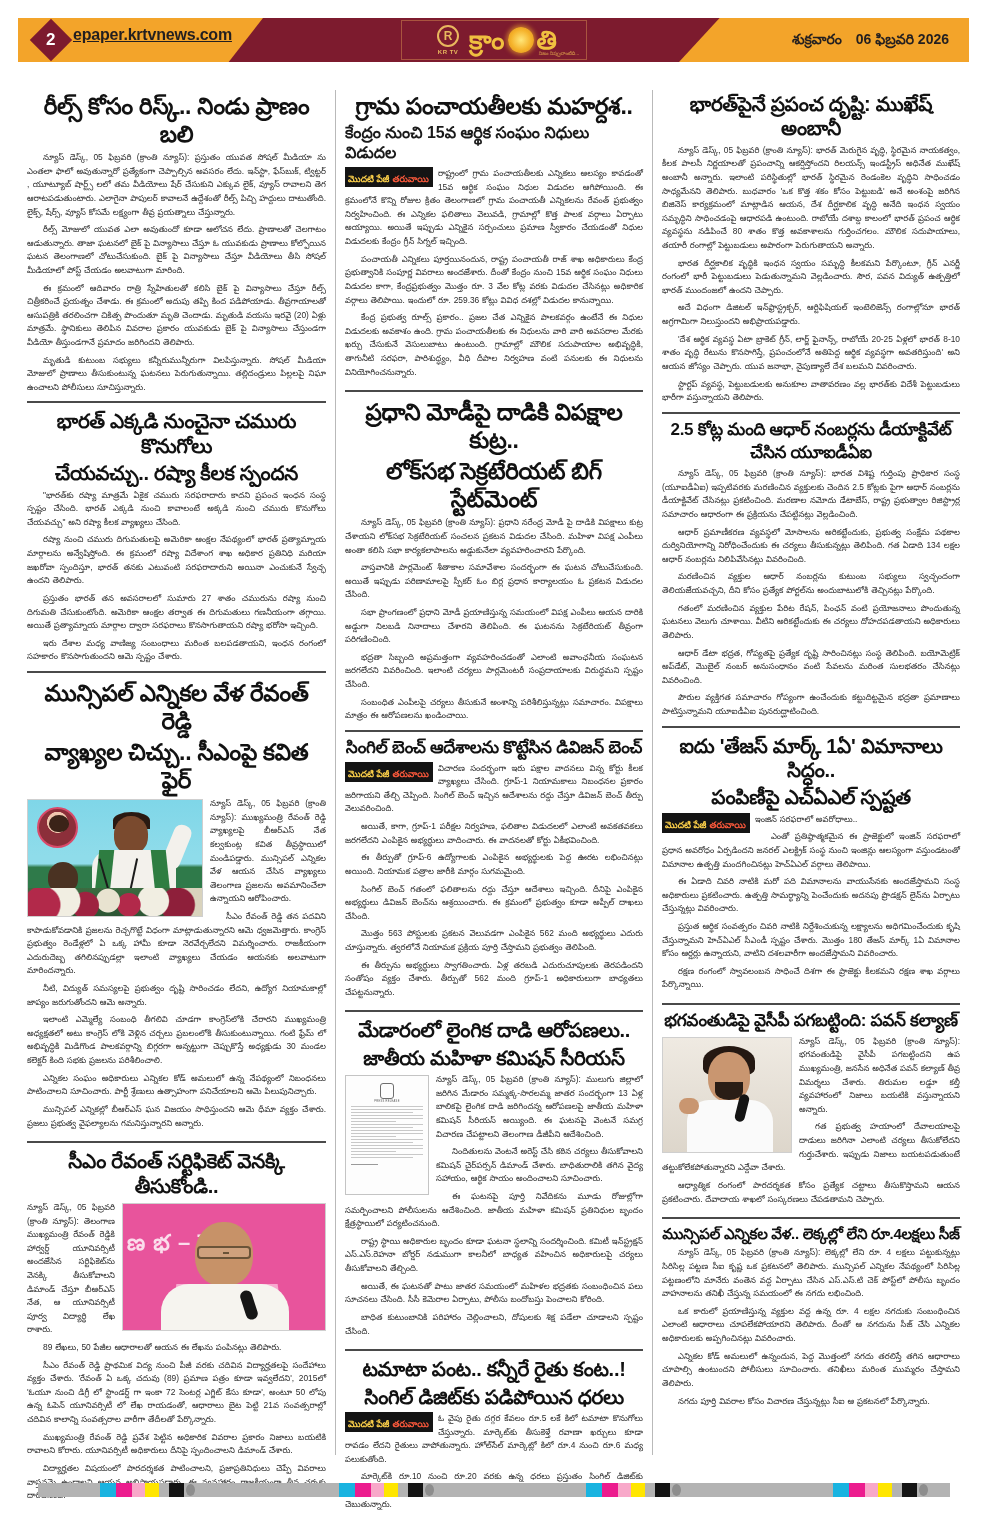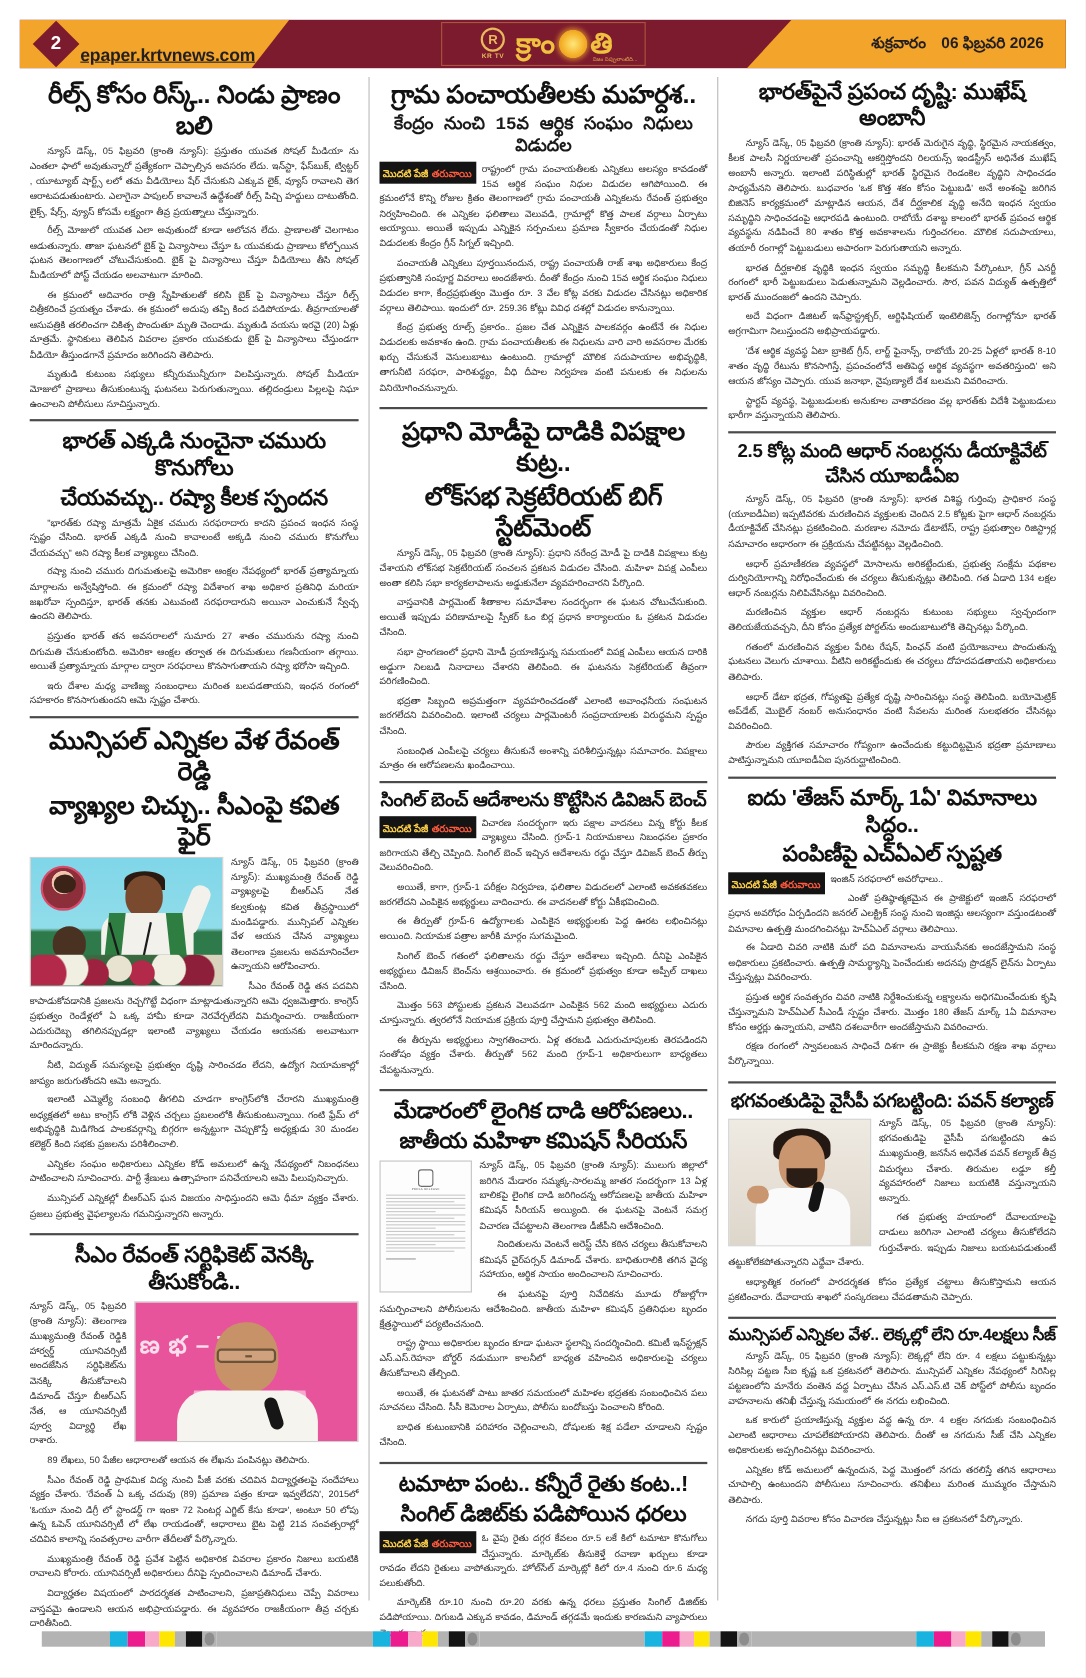--- a/index.html
+++ b/index.html
@@ -45,21 +45,21 @@
     background: #7d1b2e;
     transform: rotate(45deg);
     display: flex; align-items: center; justify-content: center;
   }
   .mast-diamond span {
     transform: rotate(-45deg);
     color: #fff; font-size: 17px; font-weight: bold;
   }
   .mast-url {
     position: absolute;
-    left: 55px; top: 24px;
+    left: 55px; top: 8px;
     color: #231f20;
     font-size: 16px; font-weight: bold;
     letter-spacing: -0.2px;
   }
   .mast-right {
     position: absolute;
     right: 0; top: 0;
     width: 290px; height: 44px;
     background: #f3a42a;
     clip-path: polygon(14% 0, 100% 0, 100% 100%, 0 100%);
@@ -125,20 +125,21 @@
   .cols {
     position: absolute;
     left: 18px; top: 70px;
     width: 951px; height: 1385px;
     display: flex;
   }
   .col {
     width: 317px;
     padding: 0 9px;
     position: relative;
+    margin-top: 20px;
   }
   .col + .col { border-left: 1px solid #b9b9b9; }
 
   
   .hrule {
     border: 0; border-top: 2px solid #4a4a4a;
     margin: 7px 0 6px 0;
   }
   .headline {
     font-family: "Liberation Sans", "DejaVu Sans", sans-serif;
@@ -147,24 +148,24 @@
     text-align: center;
     line-height: 1.22;
     letter-spacing: -0.3px;
     margin: 2px 0 3px 0;
   }
   .h-xl { font-size: 23px; }
   .h-lg { font-size: 20px; }
   .h-md { font-size: 17px; }
   .h-sm { font-size: 15px; }
   .subhead {
-    font-family: Liberation Mono, monospace;
+    font-family: Liberation Sans, sans-serif;
     font-weight: bold;
     color: #1a1a1a;
-    text-align: center;
+    text-align: left;
     font-size: 16px;
     line-height: 1.25;
     margin: 0 0 4px 0;
   }
 
   .body-text {
     font-size: 8.4px;
     line-height: 1.62;
     color: #2b2b2b;
     text-align: justify;

